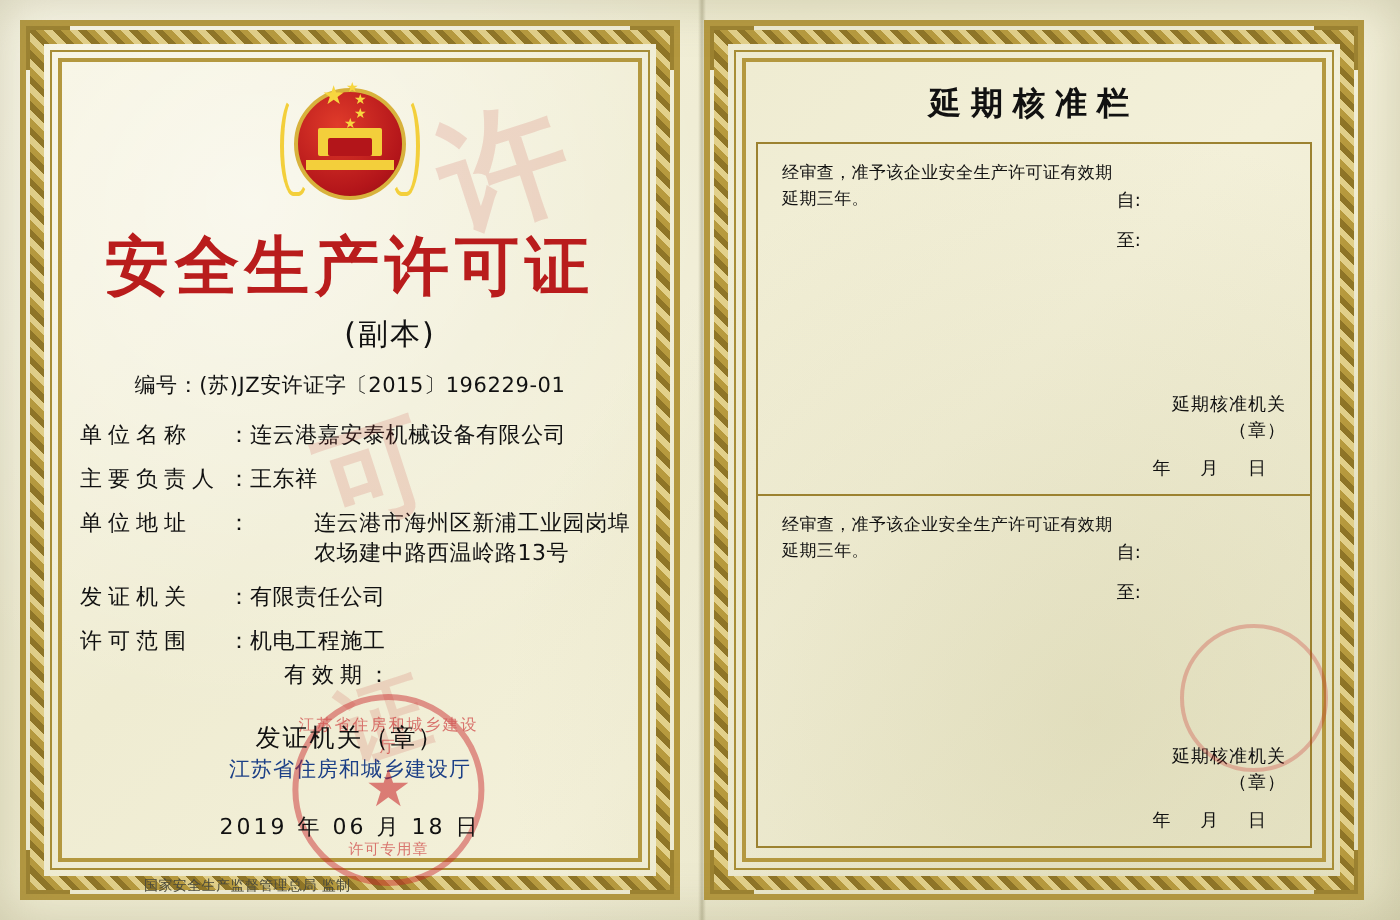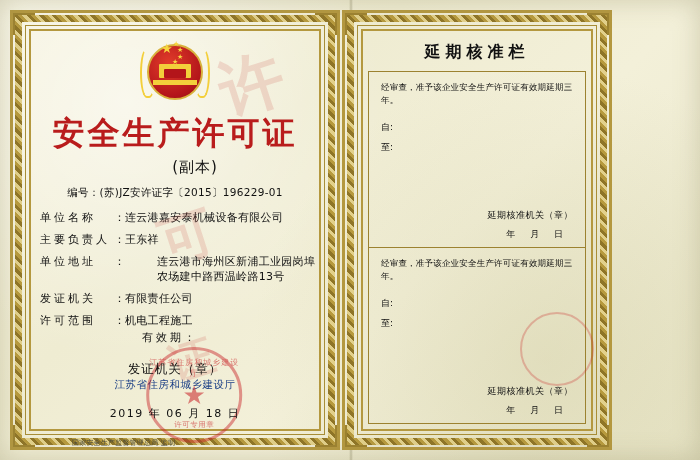--- a/index.html
+++ b/index.html
@@ -50,21 +50,21 @@
   }
 
   
   .panel {
     position: absolute;
     top: 10px;
     height: 440px;
     box-sizing: border-box;
   }
   .panel.left  { left: 10px;  width: 330px; }
-  .panel.right { left: 342px; width: 270px; }
+  .panel.right { left: 352px; width: 330px; }
 
   .ornate-outer {
     position: absolute;
     inset: 0;
     border: 3px solid #b4983f;
     box-sizing: border-box;
   }
   .ornate-mid {
     position: absolute;
     inset: 5px;
@@ -331,21 +331,21 @@
     border-bottom: 1px solid #9c8230;
   }
   .ext-box {
     border: 1px solid #9c8230;
     border-top: none;
     flex: 1;
     padding: 9px 12px 6px 12px;
     box-sizing: border-box;
     position: relative;
     display: flex;
-    flex-direction: column;
+    flex-direction: row;
   }
   .ext-text {
     font-size: 8.5px;
     color: #111;
     letter-spacing: 0.2px;
     line-height: 13px;
   }
   .ext-dates {
     margin-top: 10px;
     font-size: 9px;

